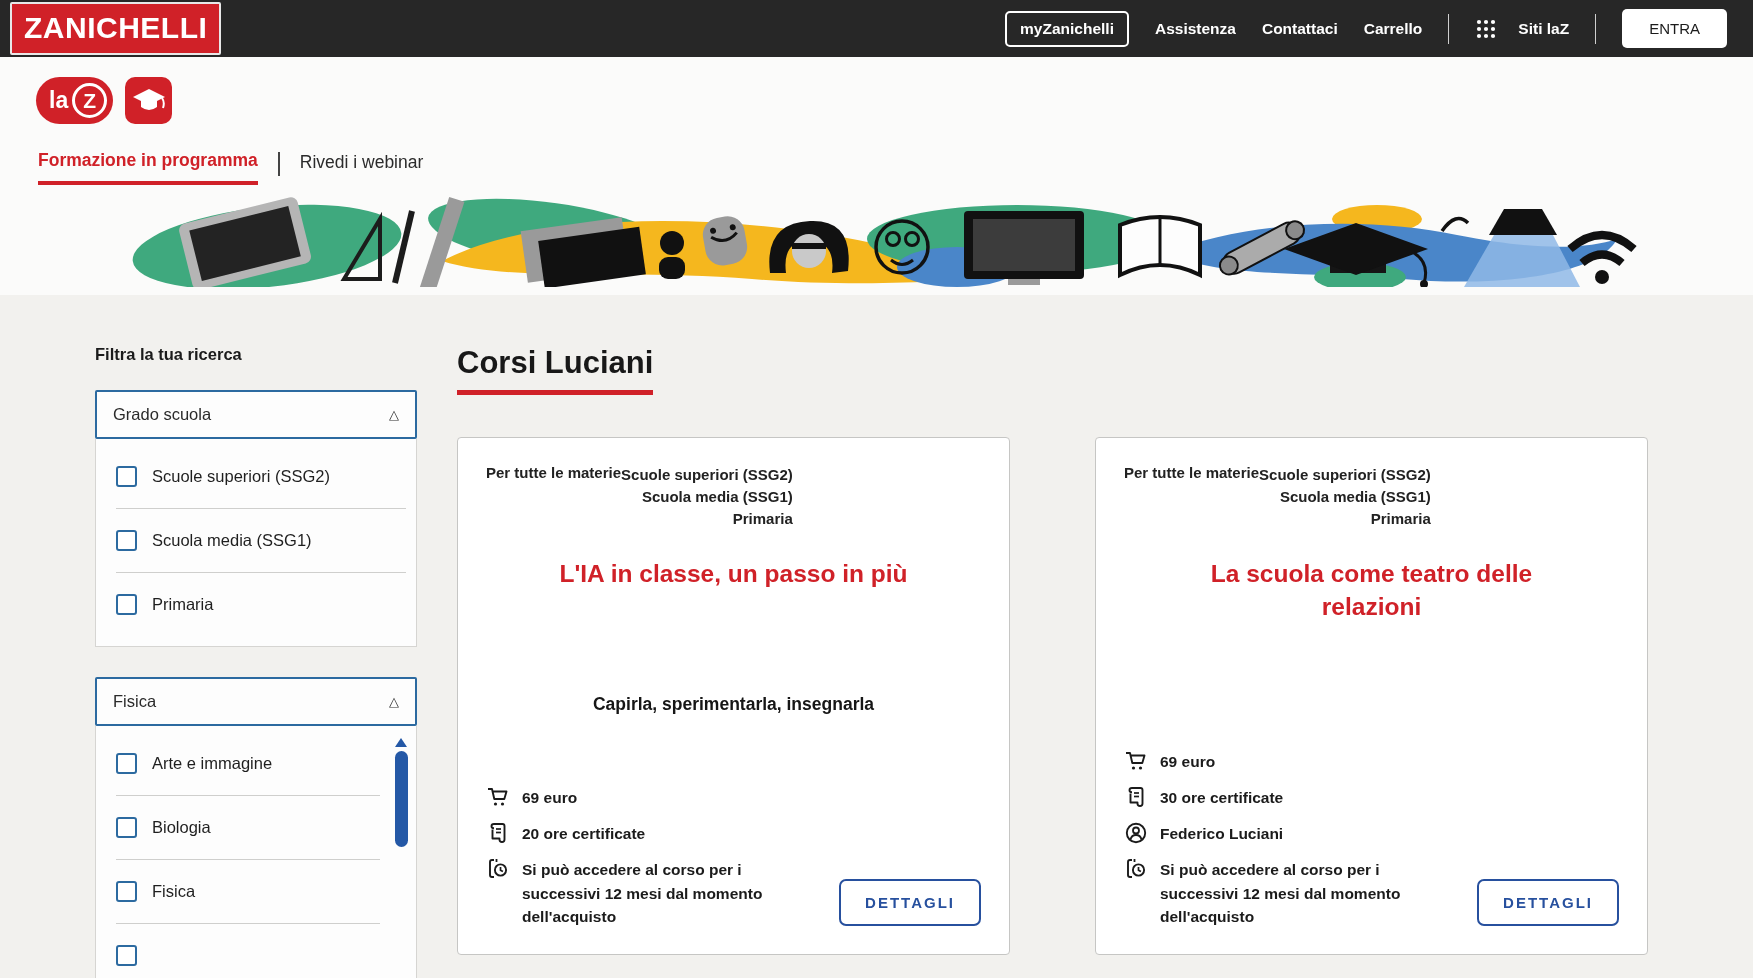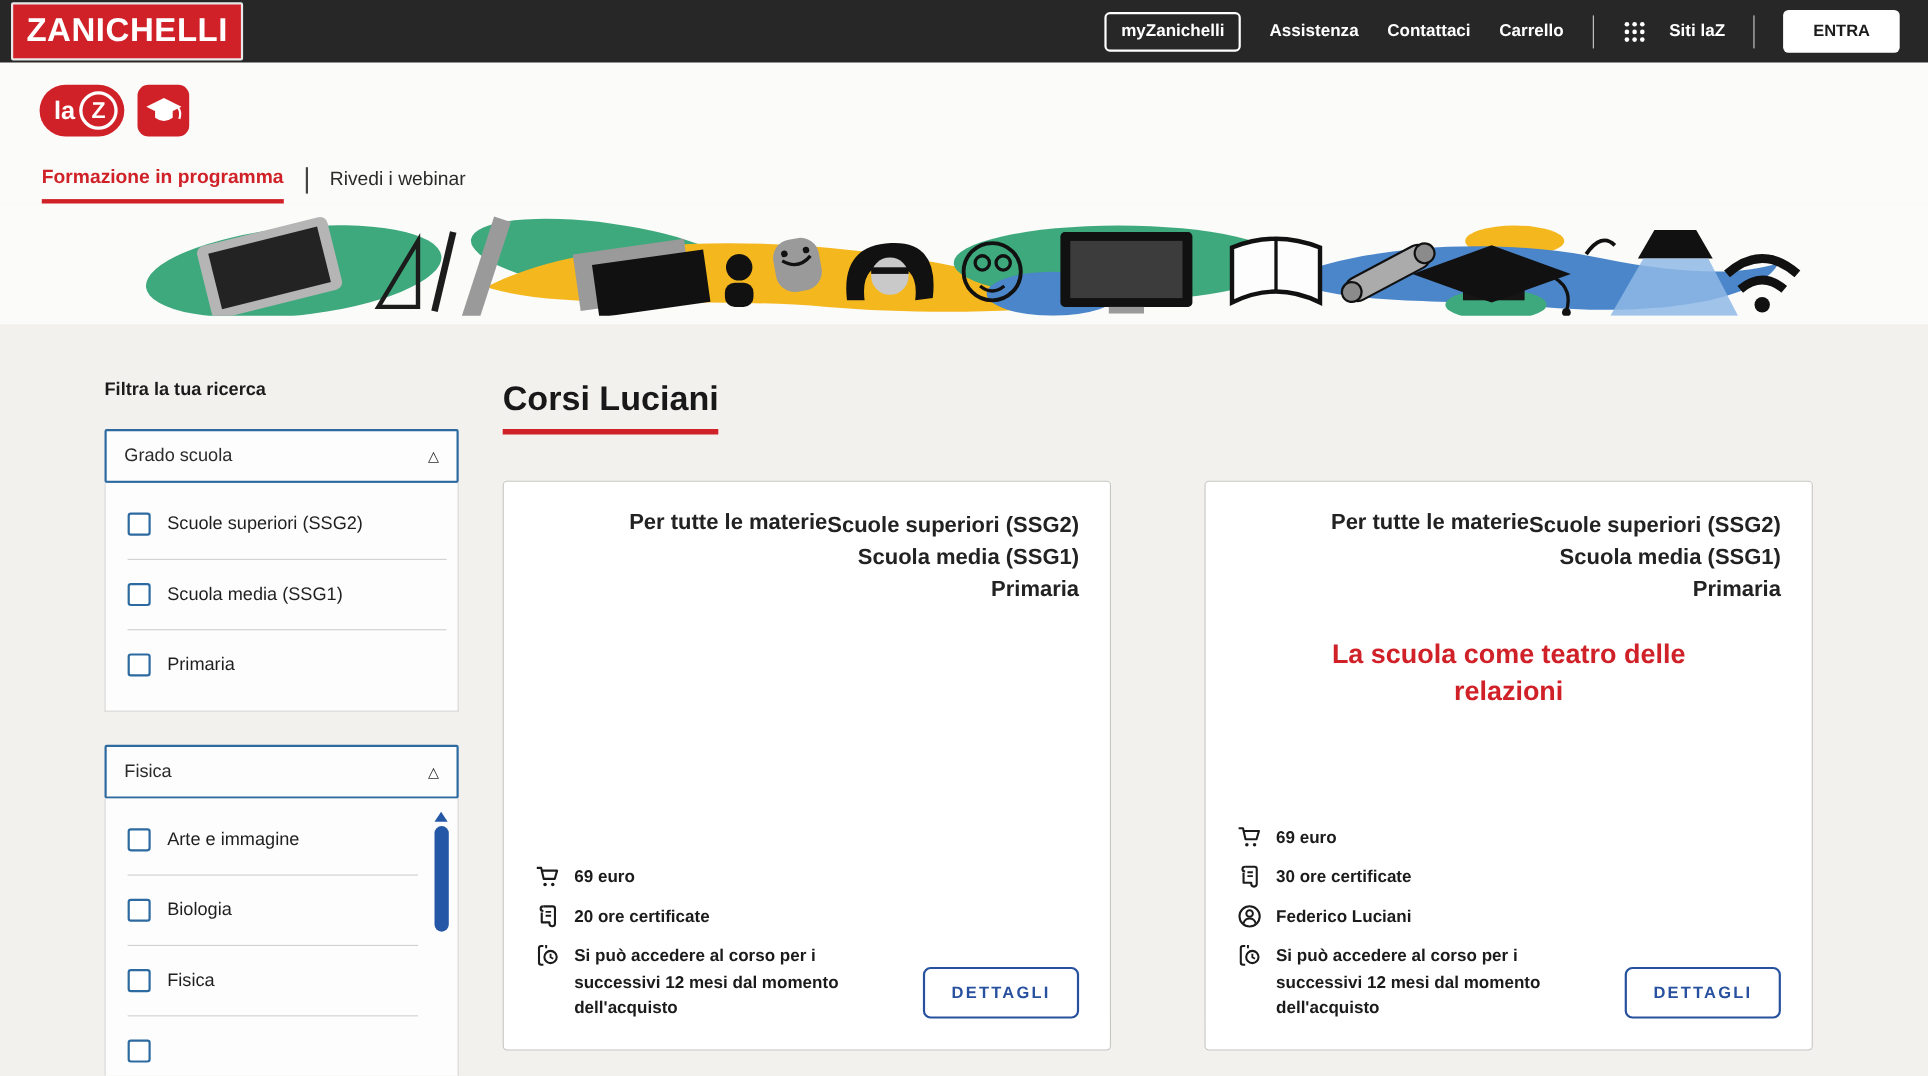--- a/index.html
+++ b/index.html
@@ -11,21 +11,21 @@
             padding:0 26px 0 10px; }
   .zlogo { background:#d02128; color:#fff; font-weight:bold; font-size:30px;
            letter-spacing:.5px; padding:7px 12px 8px; border:2px solid #e8e8e8;
            border-radius:2px; }
   .topnav { margin-left:auto; display:flex; align-items:center; gap:26px;
             color:#fff; font-weight:bold; font-size:15.5px; }
   .myz { border:2px solid #fff; border-radius:5px; padding:7px 13px; cursor:pointer; }
   .topnav a { color:#fff; text-decoration:none; cursor:pointer; }
   .vdiv { width:1px; height:30px; background:#cfcfcf; }
   .sitilaz { display:flex; align-items:center; gap:21px; cursor:pointer; }
-  .entra { background:#fff; color:#1b1b1b; font-weight:bold; font-size:15px;
+  .entra { background:#fff; color:#1b1b1b; font-weight:normal; font-size:15px;
            padding:11px 27px; border:none; border-radius:5px; cursor:pointer; }
 
   
   .header { background:#fbfbfa; padding:20px 0 0 36px; }
   .brandrow { display:flex; align-items:center; gap:12px; }
   .la-pill { background:#d02128; border-radius:24px; height:47px; display:flex;
              align-items:center; padding:0 6px 0 13px; gap:4px; }
   .la-pill .la { color:#fff; font-weight:bold; font-size:23px; }
   .z-circle { width:35px; height:35px; border-radius:50%; background:#d02128;
               border:3px solid #fff; color:#fff; font-weight:bold; font-size:21px;
@@ -71,21 +71,21 @@
                 background:#2458a6; margin-top:4px; }
 
   
   .main { margin-left:40px; }
   .main-title { font-size:31px; font-weight:bold; color:#181818; display:inline-block;
                 border-bottom:5px solid #d02128; padding-bottom:9px; }
   .cards { display:flex; gap:85px; margin-top:42px; }
   .card { width:553px; height:518px; background:#fff; border:1px solid #c6c6c4;
           border-radius:4px; padding:26px 28px; position:relative;
           display:flex; flex-direction:column; }
-  .card-head { display:flex; justify-content:flex-end; font-size:20px;
+  .card-head { display:flex; justify-content:flex-start; font-size:15px;
                font-weight:bold; color:#222; }
   .levels { text-align:right; line-height:1.45; }
   .title-block { height:158px; margin-top:28px; display:flex; flex-direction:column;
                  justify-content:space-between; text-align:center; }
   .course-title { color:#d02128; font-size:24.5px; font-weight:bold; line-height:1.35; }
   .course-sub { font-size:17.5px; font-weight:bold; color:#161616; margin-top:9px; }
   .info { margin-top:auto; }
   .irow { display:flex; align-items:flex-start; gap:12px; font-size:15.5px;
           font-weight:bold; color:#1b1b1b; margin-top:13px; line-height:1.5; }
   .irow svg { flex:0 0 24px; margin-top:-1px; }
@@ -292,20 +292,24 @@
 
       <div class="card">
         <div class="card-head">
           <div>Per tutte le materie</div>
           <div class="levels">
             <div>Scuole superiori (SSG2)</div>
             <div>Scuola media (SSG1)</div>
             <div>Primaria</div>
           </div>
         </div>
+        <div class="title-block">
+          <div class="course-title">L'IA in classe, un passo in più</div>
+          <div class="course-sub">Capirla, sperimentarla, insegnarla</div>
+        </div>
         <div class="info">
           <div class="irow">
             <svg width="24" height="24" viewBox="0 0 24 24">
               <path d="M2 4 h4 l2.3 10 h10 l2.2 -7.5 H7" fill="none" stroke="#1b1b1b" stroke-width="1.9" stroke-linejoin="round"></path>
               <circle cx="9.5" cy="19" r="1.6" fill="#1b1b1b"></circle>
               <circle cx="16.5" cy="19" r="1.6" fill="#1b1b1b"></circle>
             </svg>
             <span>69 euro</span>
           </div>
           <div class="irow">

